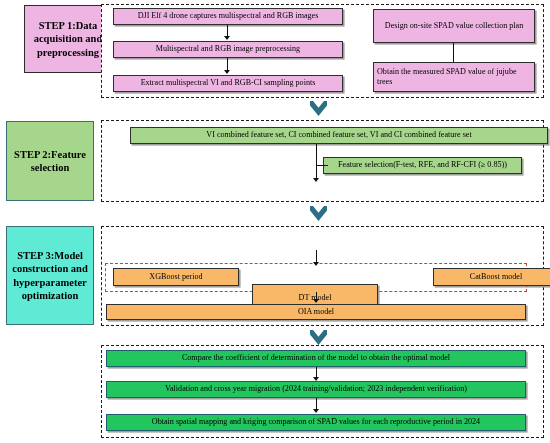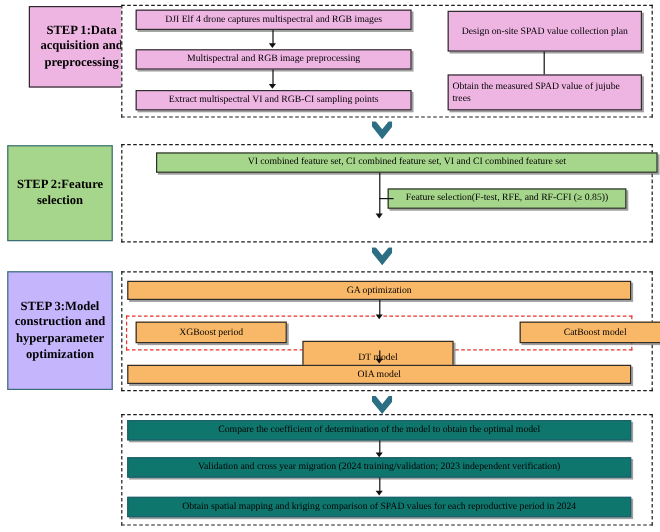--- a/index.html
+++ b/index.html
@@ -46,25 +46,25 @@
     font-size: 8.1px;
     line-height: 1.25;
     color: #000;
     border: 1.3px solid #2e2e2e;
     padding: 1px 3px;
     box-shadow: 1.6px 1.6px 0 rgba(80,80,80,0.55);
   }
   .pink  { background: #eeb5e3; }
   .green { background: #a6d68b; border-color:#2f2f2f; }
   .orange{ background: #f8b868; }
-  .cyan  { background: #0f766e; border-color:#1d5f6b; }
+  .cyan  { background: #22c55e; border-color:#1d5f6b; }
 
   .step-label.pink  { background: #eeb5e3; border-color:#2b2b2b; }
   .step-label.green { background: #a6d68b; border-color:#3b6f78; }
-  .step-label.orange{ background: #c4b5fd; border-color:#3b6f78; }
+  .step-label.orange{ background: #5eead4; border-color:#3b6f78; }
   .step-label.cyan  { background: #7fd9e9; border-color:#3b6f78; }
 
   
   .vline {
     position: absolute;
     width: 1.4px;
     background: #111;
   }
   .hline {
     position: absolute;
@@ -135,21 +135,20 @@
   <div class="vline" style="left:316px; top:144px; width:1.4px; height:35px;"></div>
   <div class="hline" style="left:316px; top:165px; width:12px; height:1.4px;"></div>
   <div class="arrowhead" style="left:313.4px; top:178px;"></div>
 
   <div class="chevron" style="left:310px; top:206px;"></div>
 
   <div class="step-label orange" style="left:6px; top:226px; width:88px; height:99px;">STEP 3:Model construction and hyperparameter optimization</div>
 
   <div class="step-panel" style="left:101px; top:226px; width:443px; height:100px;"></div>
 
-  <div class="fbox orange" style="left:106px; top:234px; width:420px; height:16px;">GA optimization</div>
 
   <div class="red-dash" style="left:105px; top:263px; width:422px; height:29px;"></div>
 
   <div class="fbox orange" style="left:113px; top:268px; width:126px; height:18px;">XGBoost period</div>
 
   <div class="fbox orange" style="left:252px; top:284px; width:126px; height:28px;">DT model</div>
 
   <div class="fbox orange" style="left:391px; top:268px; width:126px; height:18px;margin-left:42px;">CatBoost model</div>
 
   <div class="fbox orange" style="left:106px; top:304px; width:420px; height:16px;">OIA model</div>

